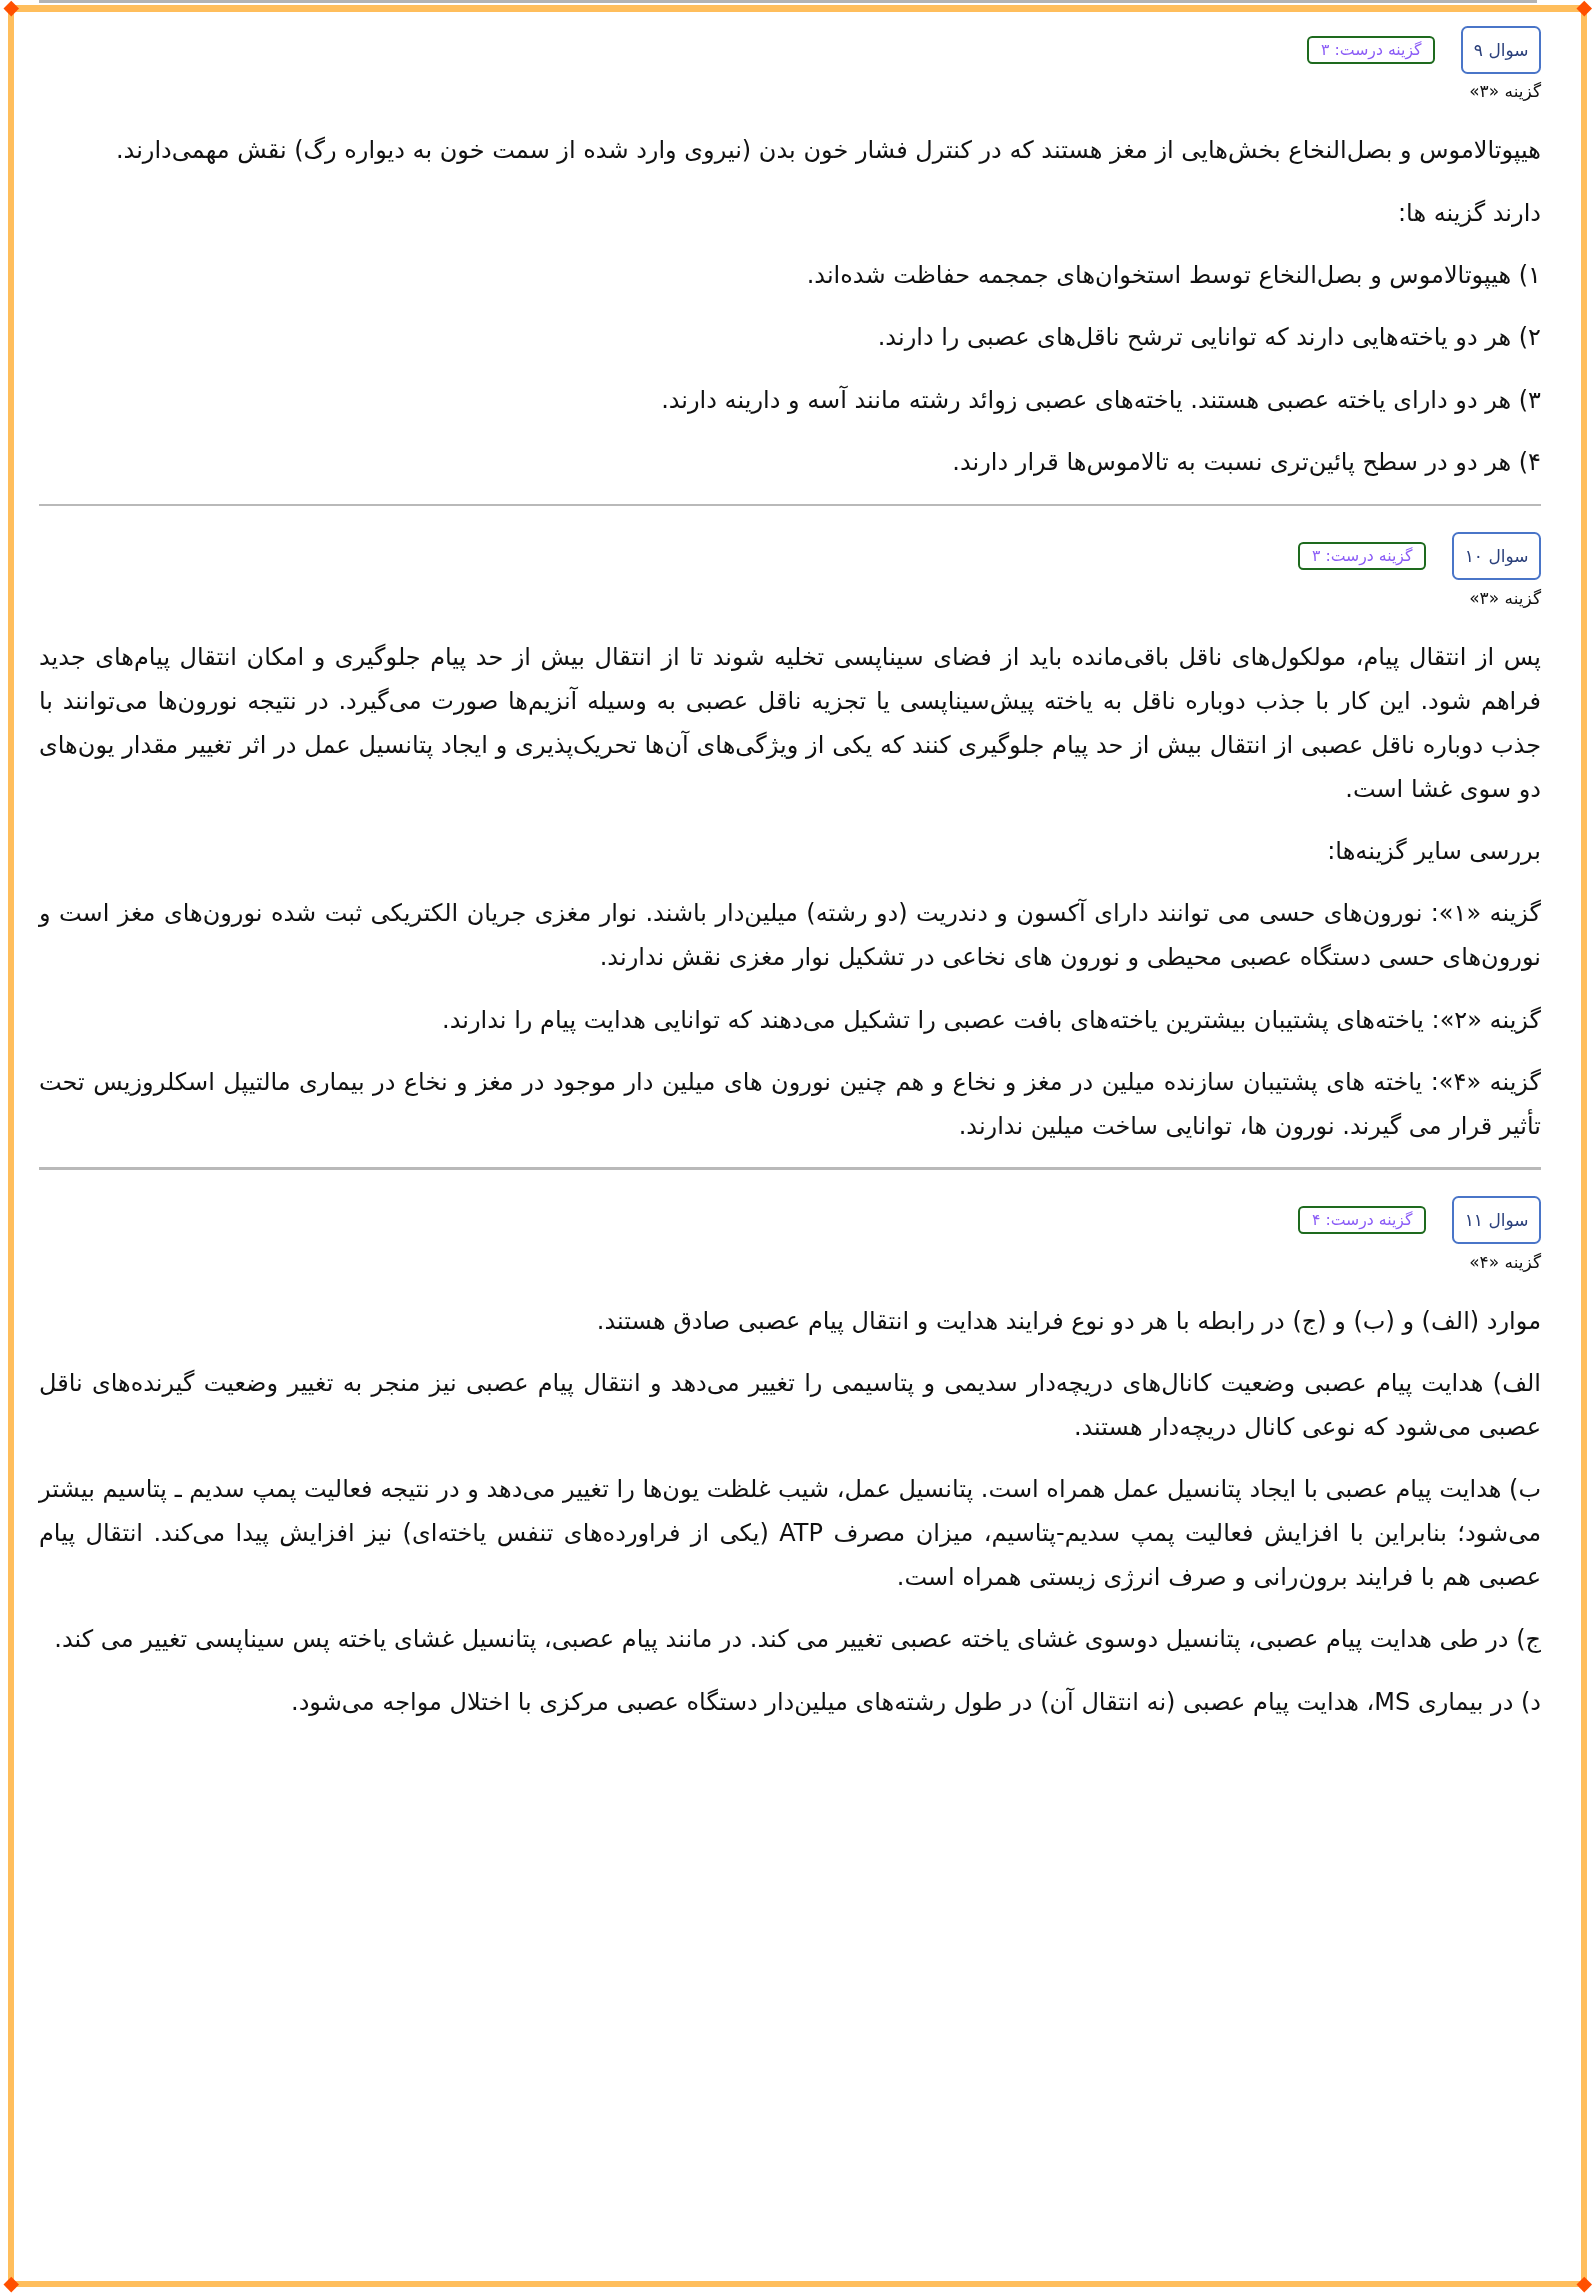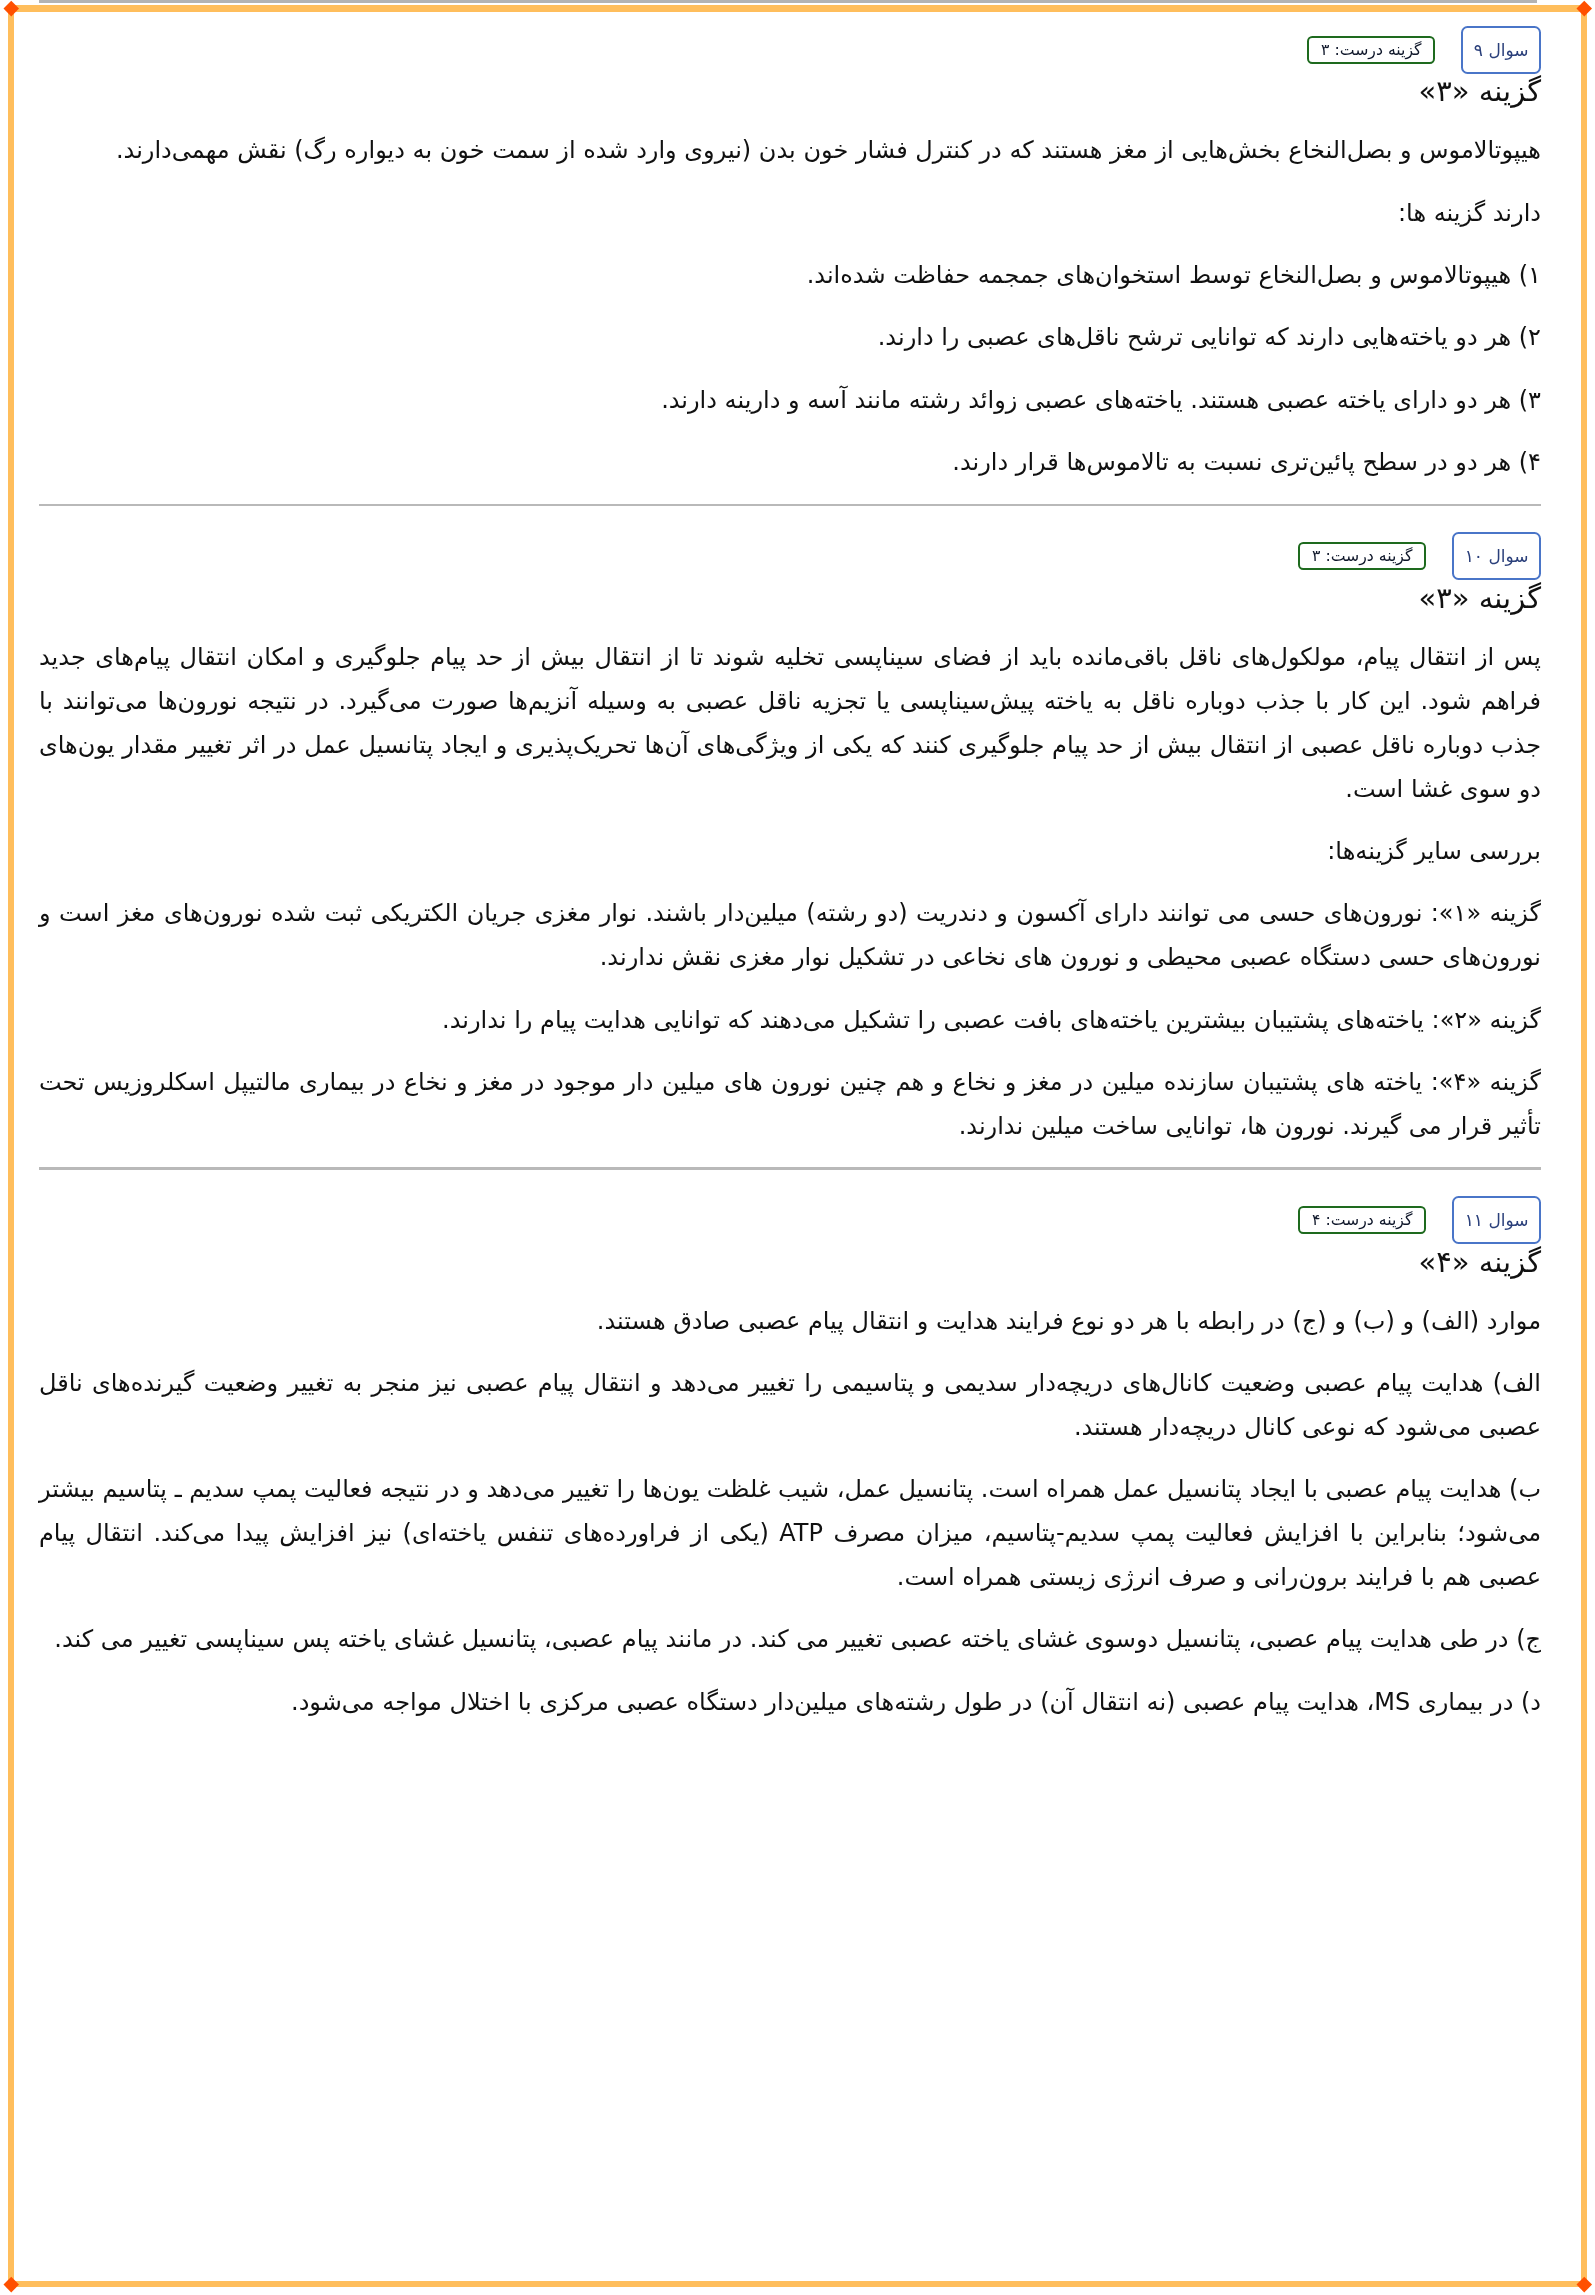--- a/index.html
+++ b/index.html
@@ -14,22 +14,22 @@
   .corner { position: absolute; width: 10.5px; height: 10.5px; background: #ff5000; transform: rotate(45deg); }
   .c-tl { left: 5.9px; top: 3.3px; } .c-tr { right: 5.9px; top: 3.3px; }
   .c-bl { left: 5.9px; bottom: 5.2px; } .c-br { right: 5.9px; bottom: 5.2px; }
   .top-gray { position: absolute; top: 0; left: 39px; width: 1498px; height: 2.6px; background: #b3b3b3; }
 
   .content { position: absolute; left: 39px; right: 54px; top: 0; direction: rtl; }
   .question { position: relative; }
   .q-header { display: flex; flex-direction: row; align-items: center; gap: 26px; padding-top: 26px; }
   .q-badge { border: 2.6px solid #4a75c8; border-radius: 6.5px; color: #2a3f7a; font-size: 17px;
              padding: 11.8px 10.5px; min-width: 46px; text-align: right; }
-  .ans-badge { border: 2.6px solid #1e6a1e; border-radius: 5.2px; color: #0f172a; font-size: 15.7px; padding: 2.6px 11.8px; }
-  .q-choice { font-size: 29px; margin-top: 3.9px; line-height: 29px; }
+  .ans-badge { border: 2.6px solid #1e6a1e; border-radius: 5.2px; color: #8b5cf6; font-size: 15.7px; padding: 2.6px 11.8px; }
+  .q-choice { font-size: 17px; margin-top: 3.9px; line-height: 29px; }
   .para { font-size: 24px; line-height: 44px; margin: 18.3px 0 0 0; text-align: justify; }
   .para.first { margin-top: 22px; }
   .divider { height: 2.6px; background: #b9b9b9; margin: 19.6px 0 0 0; width: 1502px; }
 </style>
 </head>
 <body>
 
 <div class="top-gray"></div>
 <div class="frame-top"></div>
 <div class="frame-bottom"></div>

